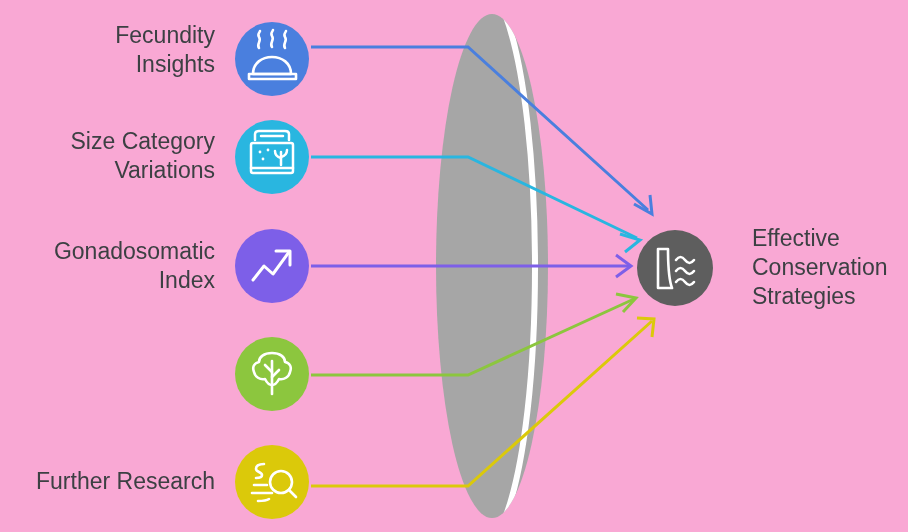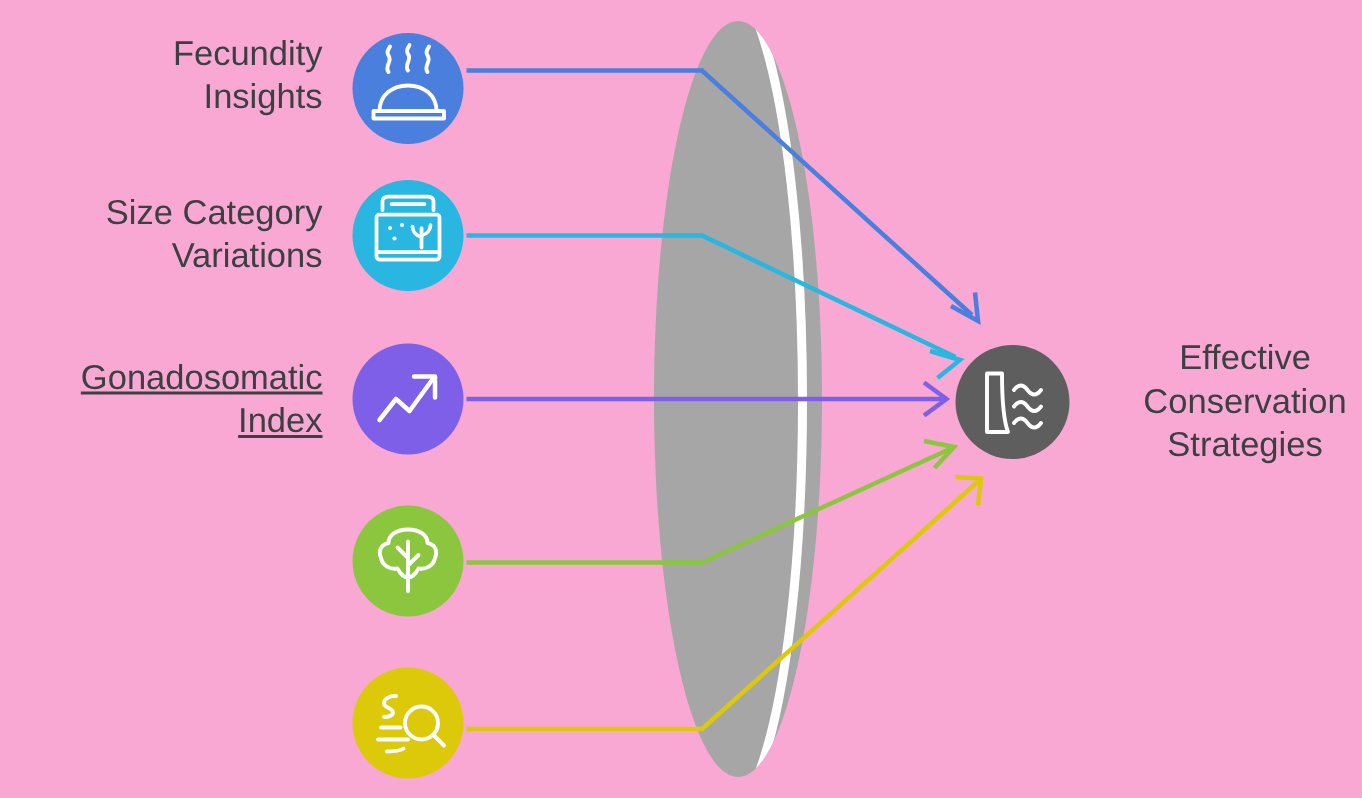--- a/index.html
+++ b/index.html
@@ -162,22 +162,23 @@
       </g>
     </g>
   </svg>
 
   <div class="src-label" style="left:35px; top:21px; width:180px;">Fecundity
 Insights</div>
 
   <div class="src-label" style="left:25px; top:127px; width:190px;">Size Category
 Variations</div>
 
-  <div class="src-label" style="left:15px; top:237px; width:200px;text-decoration:underline;">Gonadosomatic
+  <div class="src-label" style="left:15px; top:237px; width:200px;">Gonadosomatic
 Index</div>
 
 
+  <div class="src-label" style="left:5px; top:467px; width:210px;">Further Research</div>
 
-  <div class="target-label" style="left:752px; top:224px; width:156px;text-align:center;">Effective
+  <div class="target-label" style="left:752px; top:224px; width:156px;">Effective
 Conservation
 Strategies</div>
 
 </div>
 
 </body></html>

